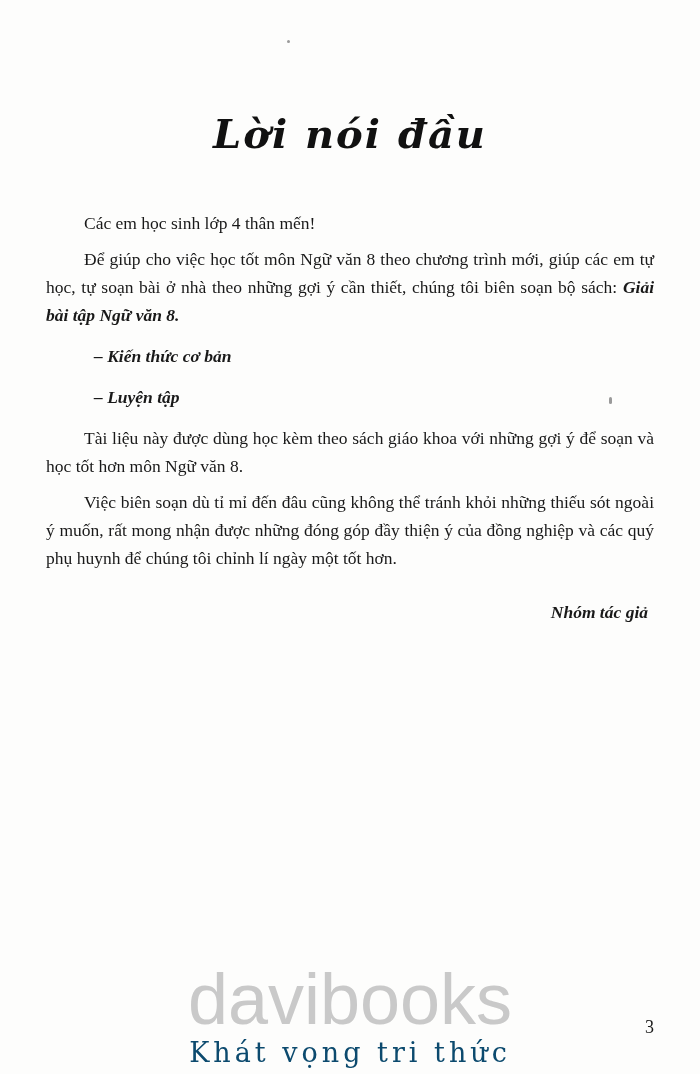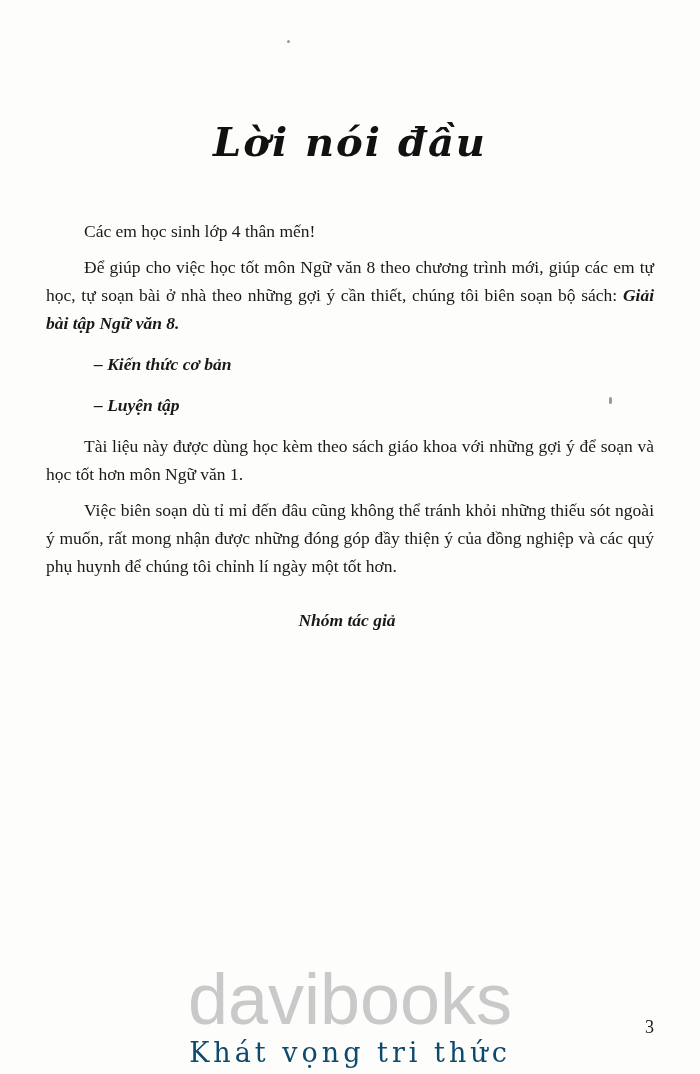--- a/index.html
+++ b/index.html
@@ -8,21 +8,21 @@
     height: 1074px;
     background: #fdfdfc;
     position: relative;
     overflow: hidden;
     font-family: "Liberation Serif", serif;
     color: #191919;
   }
   .page {
     position: absolute;
     inset: 0;
-    padding: 8px 46px;
+    padding: 0 46px;
     box-sizing: border-box;
   }
   .title {
     margin-top: 110px;
     text-align: center;
     font-family: "DejaVu Serif", serif;
     font-style: italic;
     font-weight: bold;
     font-size: 40px;
     letter-spacing: 2px;
@@ -40,21 +40,21 @@
   }
   .list-item {
     font-weight: bold;
     font-style: italic;
     margin: 13px 0 13px 48px;
     text-indent: 0;
     text-align: left;
   }
   .bold-italic { font-weight: bold; font-style: italic; }
   .signature {
-    text-align: center;
+    text-align: right;
     font-weight: bold;
     font-style: italic;
     margin-top: 26px;
     text-indent: 0;
     padding-right: 6px;
   }
   .watermark {
     position: absolute;
     left: 0;
     right: 0;
@@ -104,21 +104,21 @@
   <div class="body-text">
 
     <p>Các em học sinh lớp 4 thân mến!</p>
 
     <p><span>Để giúp cho việc học tốt môn Ngữ văn 8 theo chương trình mới, giúp các em tự học, tự soạn bài ở nhà theo những gợi ý cần thiết, chúng tôi biên soạn bộ sách: </span><span class="bold-italic">Giải bài tập Ngữ văn 8.</span></p>
 
 
     <div class="list-item">– Kiến thức cơ bản</div>
     <div class="list-item">– Luyện tập</div>
 
-    <p style="margin-top:12px">Tài liệu này được dùng học kèm theo sách giáo khoa với những gợi ý để soạn và học tốt hơn môn Ngữ văn 1.</p>
+    <p style="margin-top:12px">Tài liệu này được dùng học kèm theo sách giáo khoa với những gợi ý để soạn và học tốt hơn môn Ngữ văn 8.</p>
 
     <p>Việc biên soạn dù tỉ mỉ đến đâu cũng không thể tránh khỏi những thiếu sót ngoài ý muốn, rất mong nhận được những đóng góp đầy thiện ý của đồng nghiệp và các quý phụ huynh để chúng tôi chỉnh lí ngày một tốt hơn.</p>
 
     <p class="signature">Nhóm tác giả</p>
 
   </div>
 
   <div class="watermark">
     <div class="wm-logo">davibooks</div>
     <div class="wm-slogan">Khát vọng tri thức</div>

